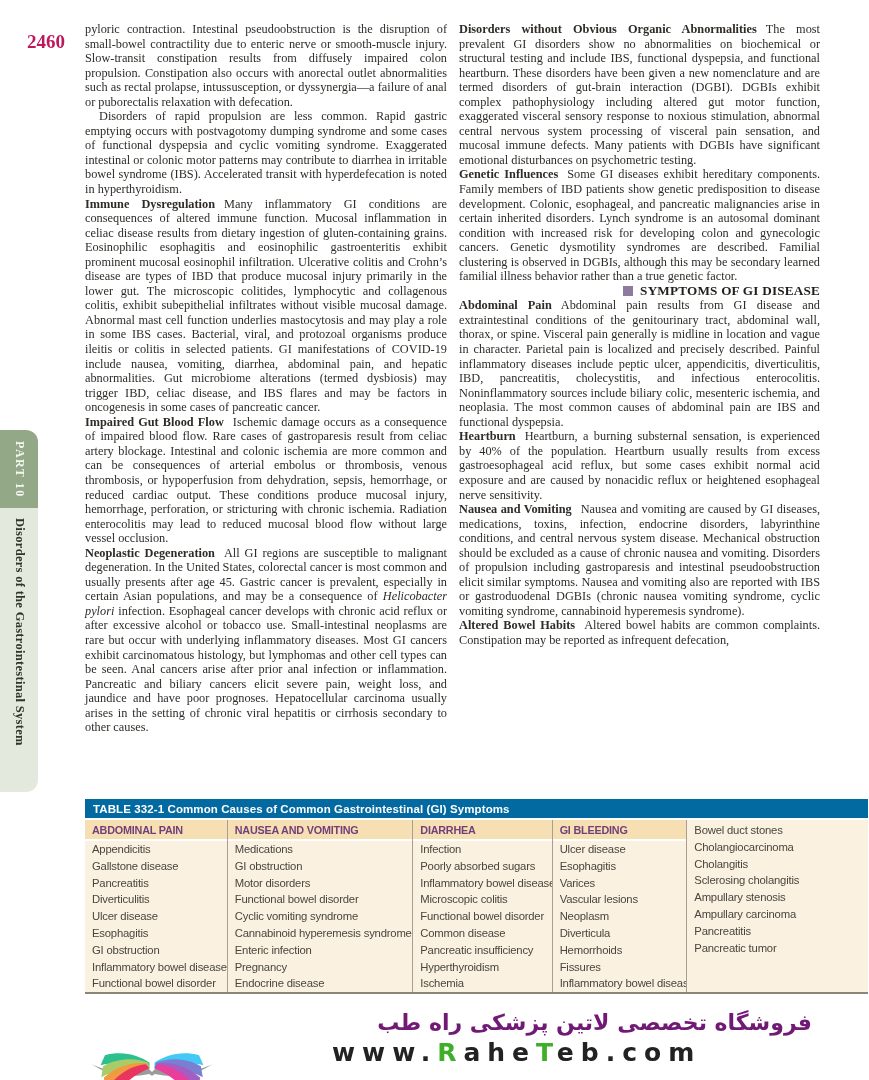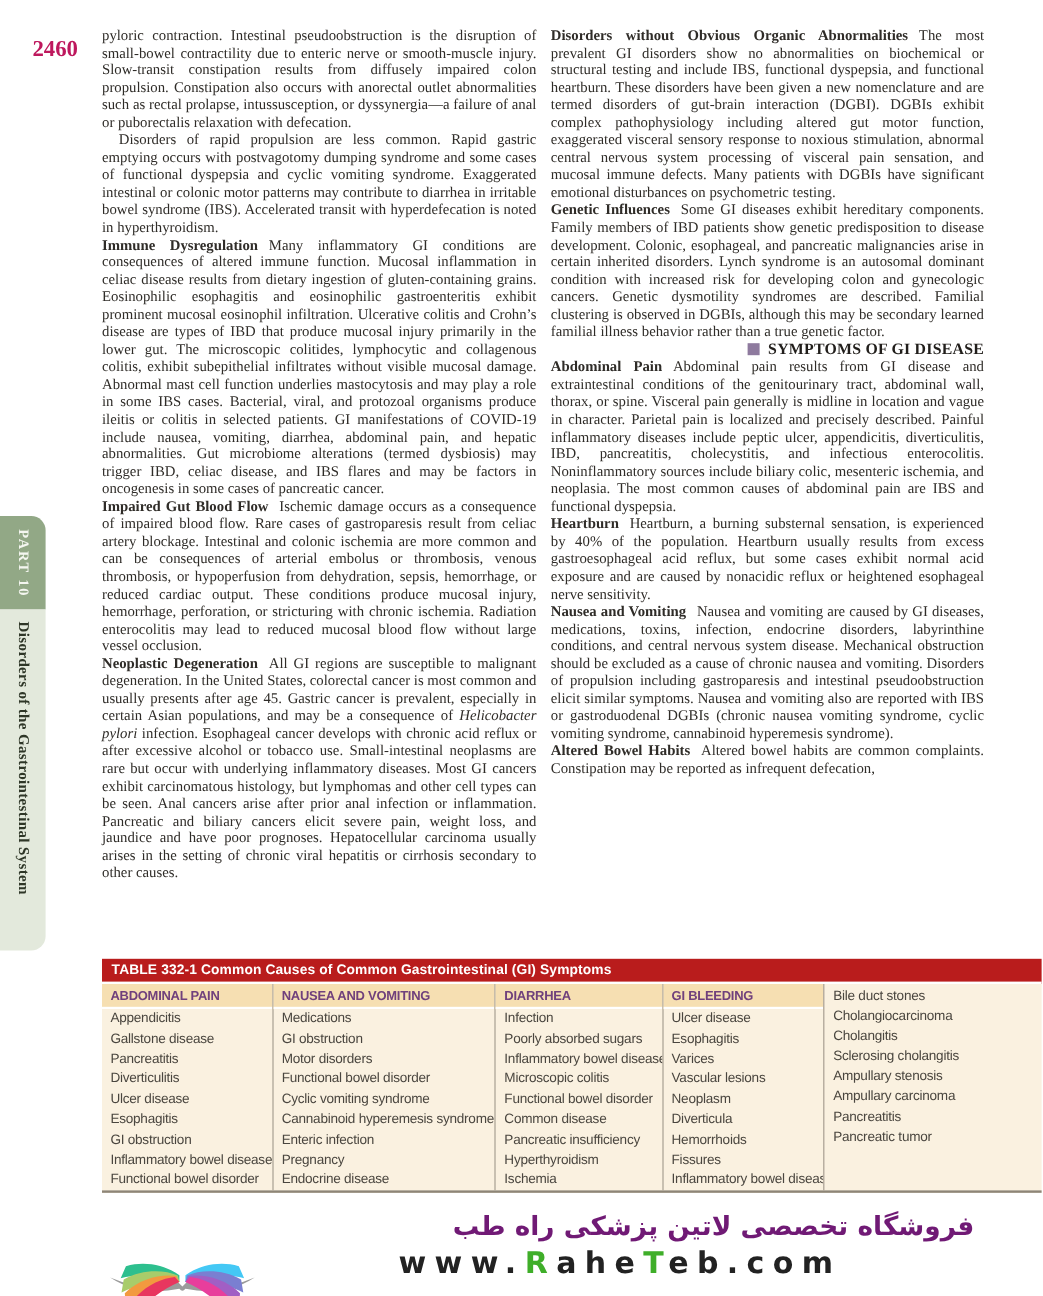--- a/index.html
+++ b/index.html
@@ -32,21 +32,21 @@
   .tab-sect{
     position:absolute;left:0;top:508px;width:38px;height:284px;background:#e3e9dc;
     border-radius:0 0 12px 0;display:flex;align-items:flex-start;justify-content:center;padding-top:10px;box-sizing:border-box;
   }
   .tab-sect span{
     writing-mode:vertical-rl;font-weight:bold;font-size:12.5px;color:#2e3627;letter-spacing:.3px;white-space:nowrap;
   }
   
   .gi-table{position:absolute;left:85px;top:799px;width:783px;font-family:"Liberation Sans", sans-serif;}
   .t-title{
-    background:#b91c1c;color:#ffffff;font-weight:bold;font-size:11.5px;
+    background:#0369a1;color:#ffffff;font-weight:bold;font-size:11.5px;
     padding:4px 0 3px 8px;border-bottom:2px solid #ffffff;letter-spacing:.1px;
   }
   .t-cols{display:flex;border-bottom:2px solid #8d8577;background:#faf1e0;}
   .tcol{box-sizing:border-box;}
   .tcol + .tcol{border-left:1px solid #a89f92;}
   .thead{
     background:#f6dfb2;color:#70407c;font-weight:bold;font-size:10.8px;letter-spacing:-.2px;
     padding:4px 2px 3px 7px;border-bottom:2px solid #ffffff;white-space:nowrap;overflow:hidden;
   }
   .tcell{
@@ -161,21 +161,21 @@
       <div class="tcell">Esophagitis</div>
       <div class="tcell">Varices</div>
       <div class="tcell">Vascular lesions</div>
       <div class="tcell">Neoplasm</div>
       <div class="tcell">Diverticula</div>
       <div class="tcell">Hemorrhoids</div>
       <div class="tcell">Fissures</div>
       <div class="tcell">Inflammatory bowel disease</div>
     </div>
     <div class="tcol" style="width:23.2%">
-      <div class="tcell">Bile duct stones</div>
+      <div class="tcell">Bowel duct stones</div>
       <div class="tcell">Cholangiocarcinoma</div>
       <div class="tcell">Cholangitis</div>
       <div class="tcell">Sclerosing cholangitis</div>
       <div class="tcell">Ampullary stenosis</div>
       <div class="tcell">Ampullary carcinoma</div>
       <div class="tcell">Pancreatitis</div>
       <div class="tcell">Pancreatic tumor</div>
     </div>
   </div>
 </div>

